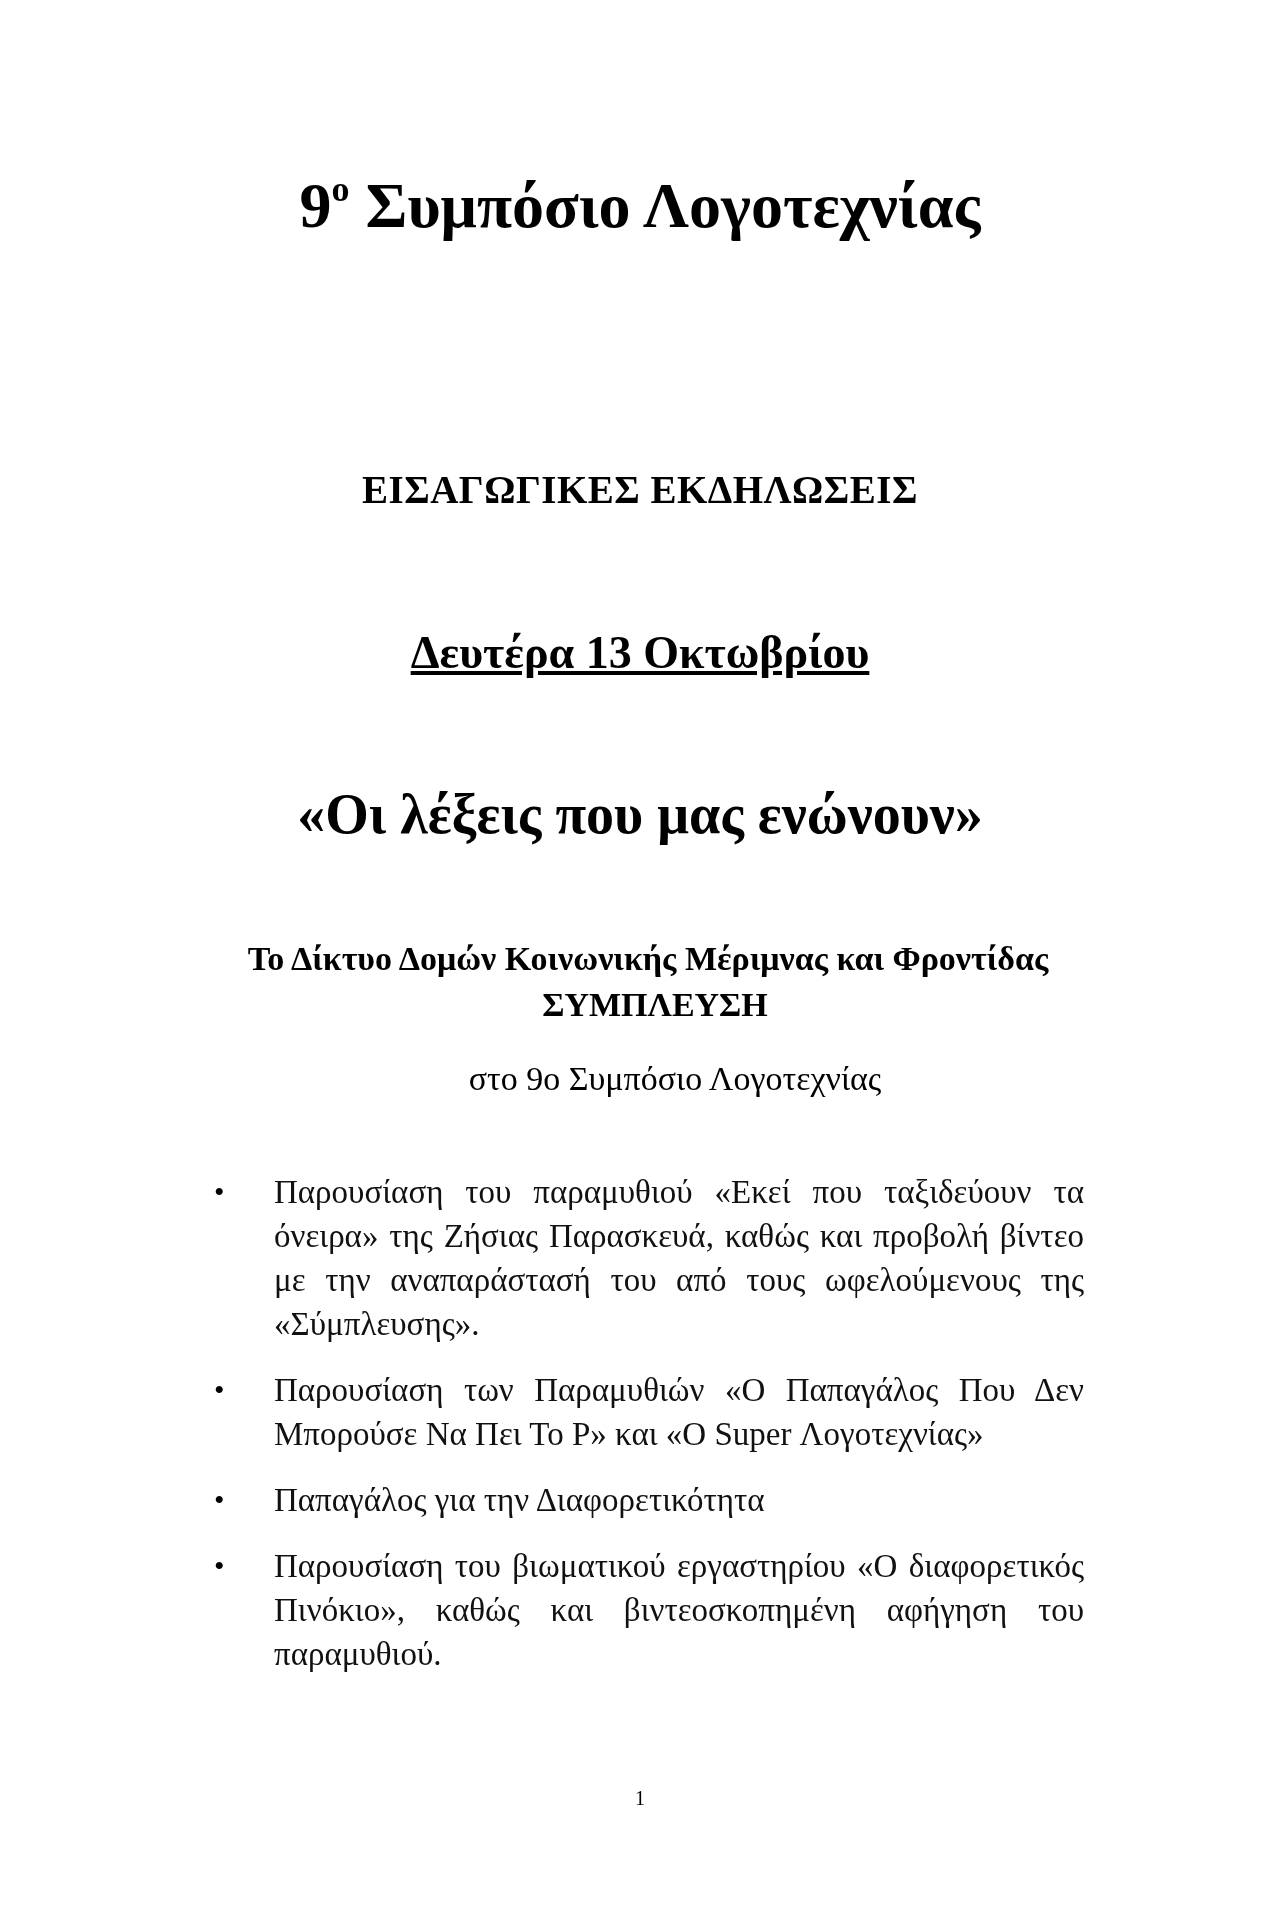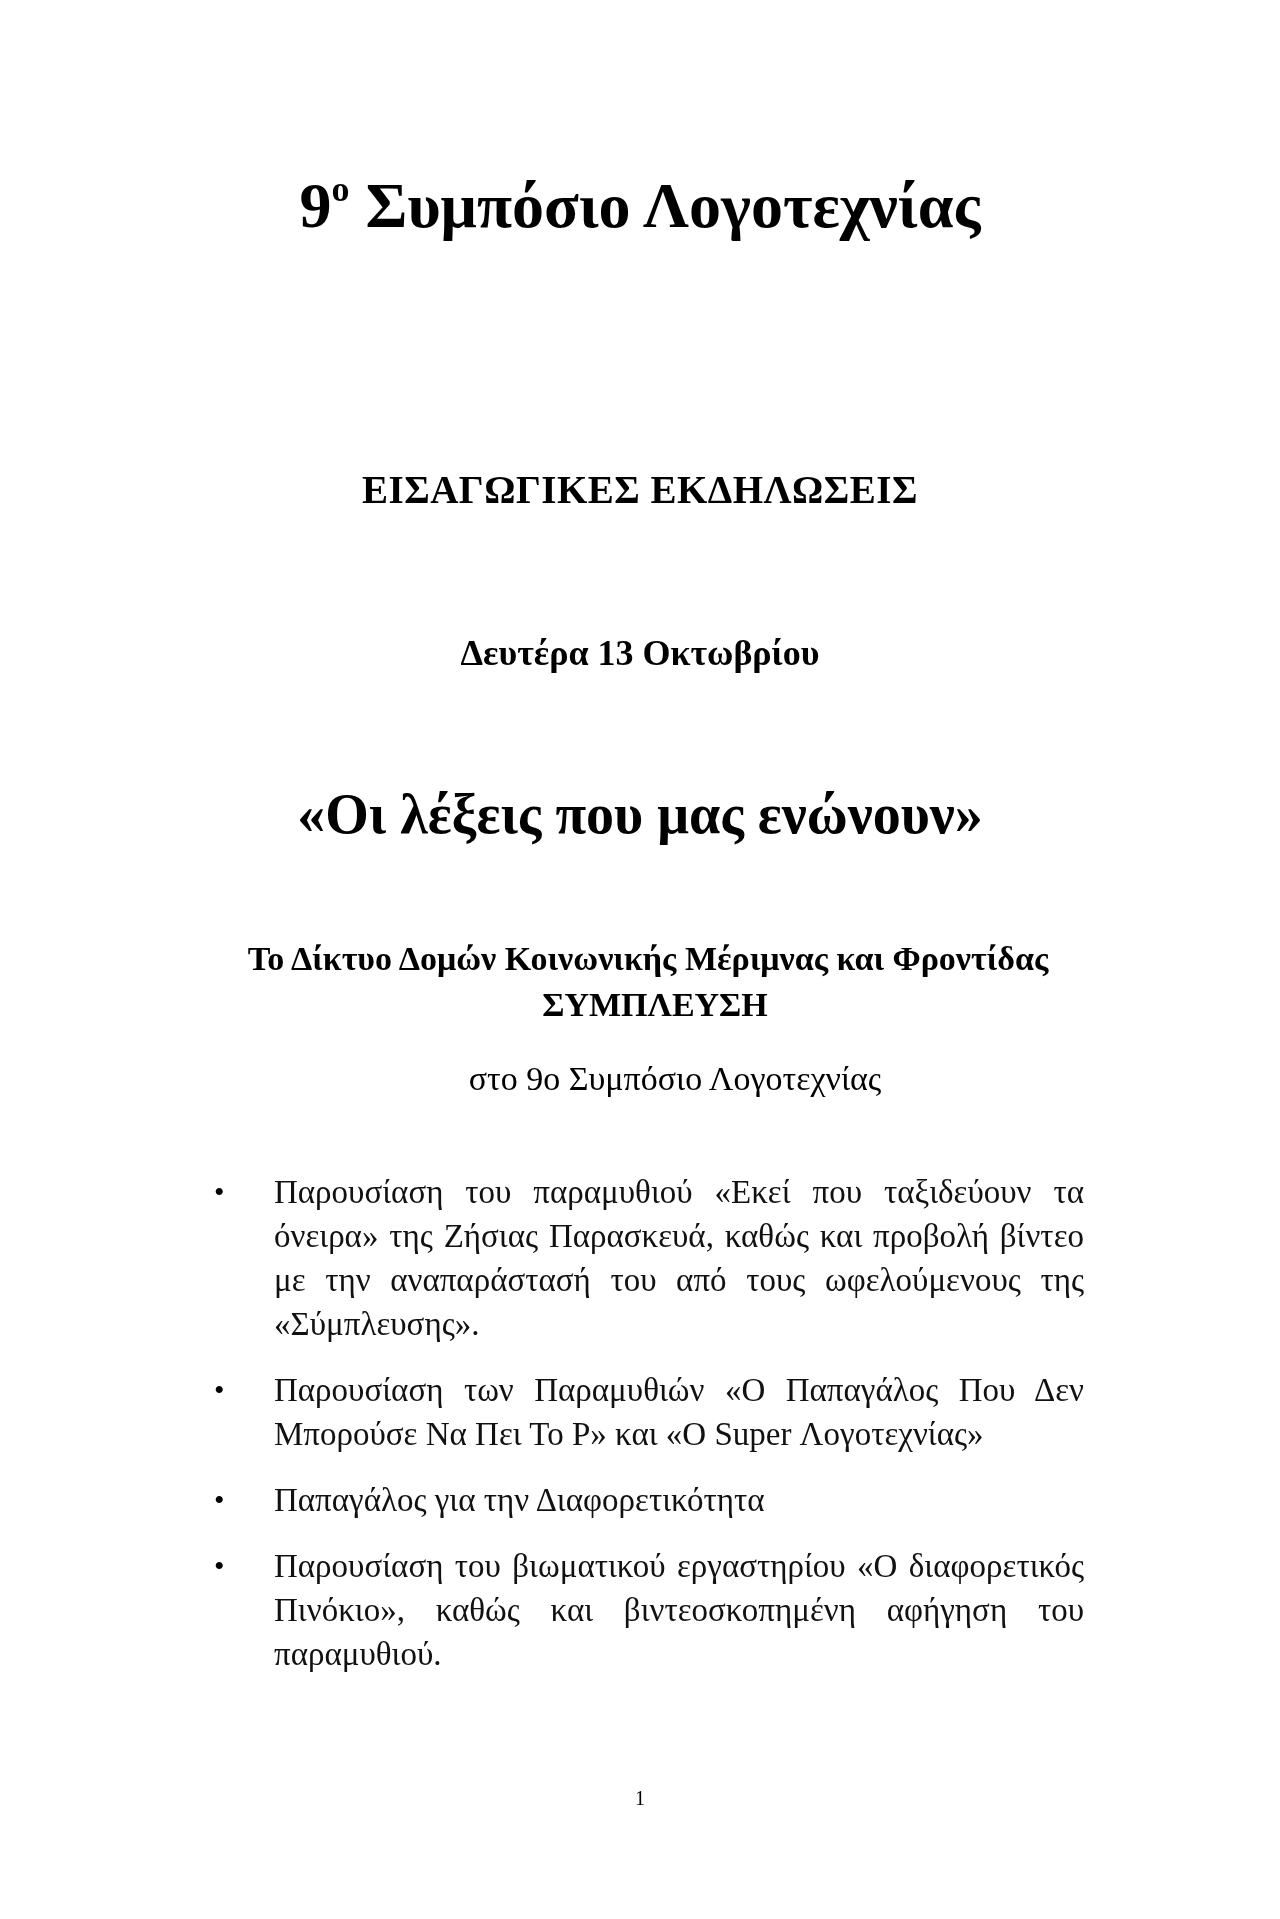--- a/index.html
+++ b/index.html
@@ -43,23 +43,24 @@
   .section-heading {
     top: 465px;
     font-size: 39px;
     font-weight: bold;
     line-height: 50px;
     letter-spacing: 0.5px;
     font-family: Liberation Serif, serif;
   }
   .date-heading {
     top: 628px;
-    font-size: 36px;
+    font-size: 46px;
     font-weight: bold;
     line-height: 50px;
+    text-decoration: underline;
   }
   .event-title {
     top: 784px;
     font-size: 56px;
     font-weight: bold;
     line-height: 60px;
   }
   .org-line {
     top: 936px;
     font-size: 34px;

